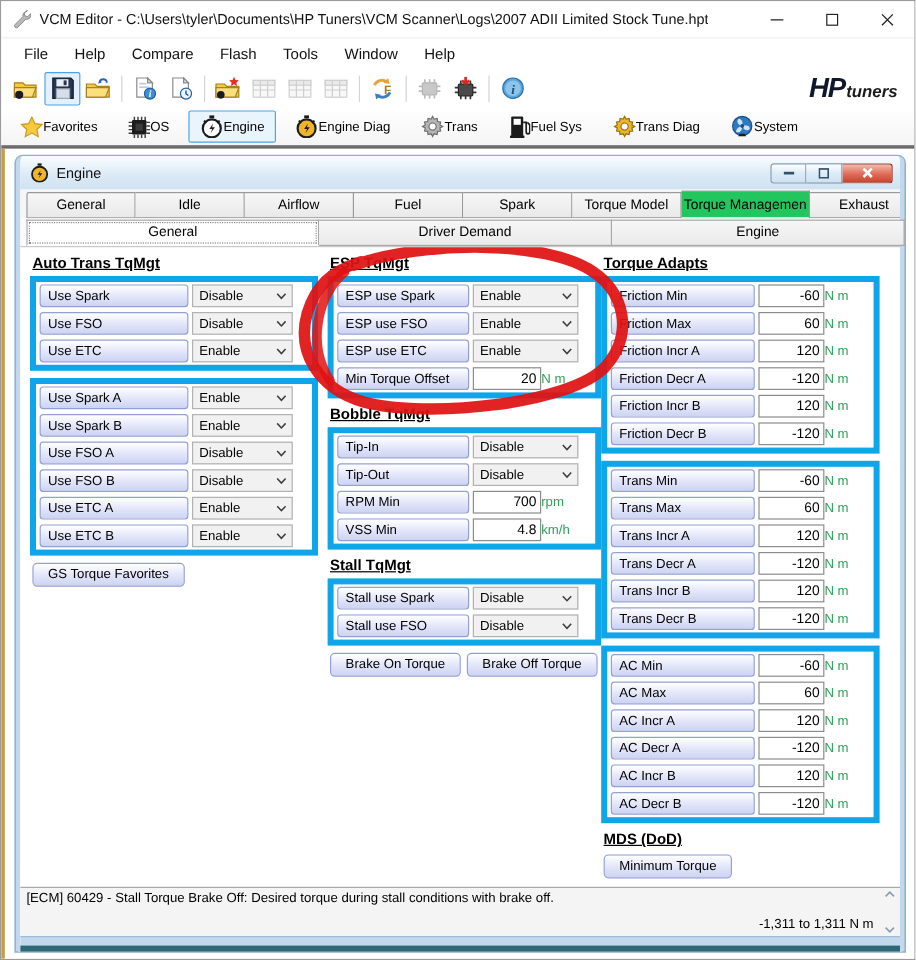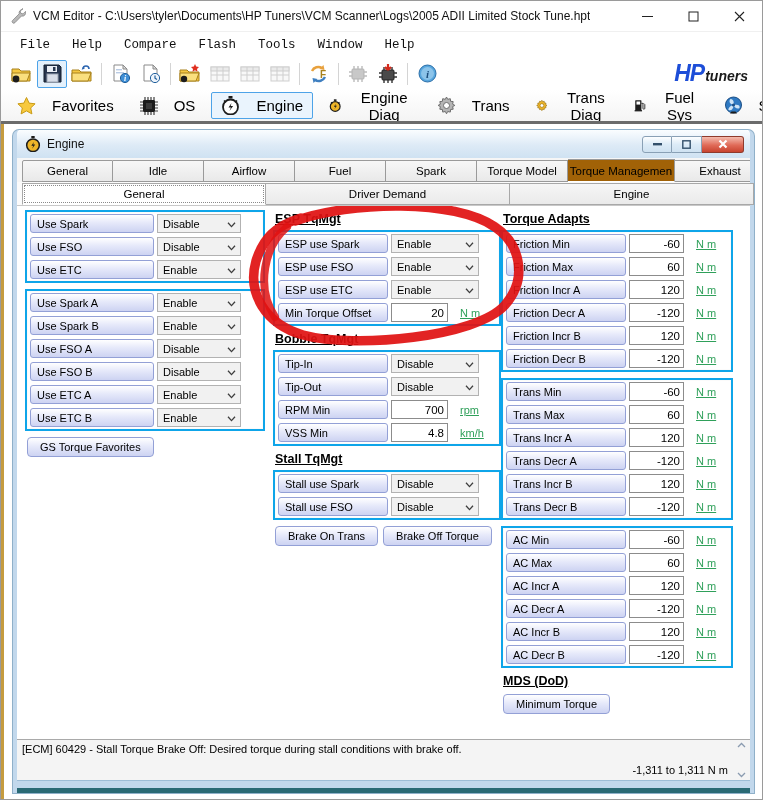--- a/index.html
+++ b/index.html
@@ -12,36 +12,36 @@
 
   
   .titlebar { height:30px; display:flex; align-items:center; padding-left:9px; background:#fff; flex:0 0 auto; }
   .titlebar .app-icon { margin-right:7px; display:flex; }
   .titlebar .title { font-size:12px; color:#111; white-space:nowrap; overflow:hidden; }
   .winbtns { margin-left:auto; display:flex; height:100%; }
   .wbtn { width:46px; height:100%; display:flex; align-items:center; justify-content:center; }
   .wbtn svg { display:block; }
 
   
-  .menubar { height:26px; display:flex; align-items:center; padding-left:8px; background:#fff; border-top:1px solid #f0f0f0; flex:0 0 auto;font-family:Liberation Mono, monospace; }
+  .menubar { height:26px; display:flex; align-items:center; padding-left:8px; background:#fff; border-top:1px solid #f0f0f0; flex:0 0 auto; }
   .menu-item { padding:0 11px; font-size:12.5px; color:#111; }
 
   
   .toolbar { height:33px; display:flex; align-items:center; padding:0 8px 0 6px; background:#fff; flex:0 0 auto; }
   .tbtn { width:30px; height:28px; display:flex; align-items:center; justify-content:center; border:1px solid transparent; border-radius:2px; }
   .tbtn.active { border-color:#4da3e8; background:#e4f1fc; }
   .tbtn.disabled { opacity:.4; filter:grayscale(1); }
   .tsep { width:1px; height:22px; background:#d4d4d4; margin:0 4px; }
   .brand { margin-left:auto; display:flex; align-items:baseline; padding-right:6px; }
-  .brand .hp { color:#1d4ed8; font-weight:bold; font-style:italic; font-size:23px; letter-spacing:-1px; }
+  .brand .hp { color:#0f172a; font-weight:bold; font-style:italic; font-size:23px; letter-spacing:-1px; }
   .brand .tuners { color:#1a1a1a; font-weight:bold; font-style:italic; font-size:14px; margin-left:1px; }
 
   
   .navbar { height:31px; display:flex; align-items:center; padding-left:6px; background:linear-gradient(#ffffff,#f4f4f4); flex:0 0 auto; }
-  .nav-item { display:flex; align-items:center; gap:16px; padding:3px 9px; margin-right:6px; border:1px solid transparent; border-radius:2px; font-size:15px;text-align:center; }
+  .nav-item { display:flex; align-items:center; gap:0; padding:3px 9px; margin-right:6px; border:1px solid transparent; border-radius:2px; font-size:11px;text-align:center; }
   .nav-item.sel { border-color:#4da3e8; background:#eaf4fd; }
   .nav-divider { height:3px; background:#6b6b6b; flex:0 0 auto; }
 
   
   .mdi { flex:1; background:#ffffff; border-left:3px solid #c59b3f; position:relative; overflow:hidden; }
 
   
   .child { position:absolute; left:9px; top:6px; width:741px; height:663px; display:flex; flex-direction:column;
            border-left:4px solid #c2d8ec; border-right:4px solid #c2d8ec; border-radius:6px 6px 0 0;
            box-shadow:0 0 0 1px #8fb0c9; background:#fff; }
@@ -52,46 +52,46 @@
   .abtn { width:30px; height:17px; border:1px solid #89a0b5; background:linear-gradient(#fdfeff,#dcebf7 50%,#cfe2f1); display:flex; align-items:center; justify-content:center; }
   .abtn.min { border-radius:3px 0 0 3px; }
   .abtn.max { border-left:none; }
   .abtn.close { border-radius:0 3px 3px 0; border-left:none; background:linear-gradient(#f4bcae,#e06a57 55%,#c8442f); border-color:#8f3a2c; width:42px; }
 
   
   .tabs { height:24px; display:flex; padding:2px 0 0 5px; background:#f6f6f6; overflow:hidden; flex:0 0 auto; }
   .tab { width:91px; flex:0 0 auto; border:1px solid #9a9a9a; border-left-width:0; background:linear-gradient(#f7f7f7,#e9e9e9);
          display:flex; align-items:center; justify-content:center; font-size:11.5px; white-space:nowrap; overflow:hidden; }
   .tab:first-child { border-left-width:1px; border-top-left-radius:2px; }
-  .tab.sel { width:107px; background:#a16207; border-bottom-color:#fff; font-size:11.5px; position:relative; top:-1px; height:23px; z-index:2; }
+  .tab.sel { width:107px; background:#22c55e; border-bottom-color:#fff; font-size:11.5px; position:relative; top:-1px; height:23px; z-index:2; }
   .subtabs { height:23px; display:flex; padding:1px 0 0 5px; background:#fbfbfb; flex:0 0 auto; }
   .subtab { width:244px; flex:0 0 auto; border:1px solid #a8a8a8; border-left-width:0; background:linear-gradient(#f6f6f6,#eaeaea);
             display:flex; align-items:center; justify-content:center; font-size:11.5px; }
   .subtab:first-child { border-left-width:1px; }
   .subtab.sel { background:#fff; border-bottom-color:#fff; outline:1px dotted #8a8a8a; outline-offset:-3px; }
 
   
   .content { flex:1; background:#fff; position:relative; overflow:hidden; border-top:1px solid #c8c8c8; }
   .col { position:absolute; top:4px; }
   .col-left  { left:8px;   width:240px; --labw:124px; --ctlw:84px; --boxw:57px; }
   .col-mid   { left:256px; width:228px; --labw:110px; --ctlw:88px; --boxw:57px; }
   .col-right { left:484px; width:232px; --labw:120px; --ctlw:84px; --boxw:55px; }
 
   .section-header { font-weight:bold; text-decoration:underline; font-size:12.5px; margin:2px 0 4px 2px; }
-  .group { border:2px solid #0ea5e9; box-shadow:inset 0 0 0 1px #fbfbfb; padding:2px 3px; margin:0 0 6px 0; }
+  .group { border:5px solid #0ea5e9; box-shadow:inset 0 0 0 1px #fbfbfb; padding:2px 3px; margin:0 0 6px 0; }
   .param-row { display:flex; align-items:center; height:19px; margin-bottom:4px; }
   .param-row:last-child { margin-bottom:0; }
   .param-label { width:var(--labw); height:19px; flex:0 0 auto; border:1px solid #93a0d6; border-radius:3px;
                  background:linear-gradient(#ffffff,#e6e9fa 45%,#cdd3f2); display:flex; align-items:center; padding:0 6px;
                  font-size:11px; white-space:nowrap; overflow:hidden; }
   .dropdown { width:var(--ctlw); height:19px; margin-left:3px; background:#f1f1f1; border:1px solid #b2b2b2;
               display:flex; align-items:center; justify-content:space-between; padding:0 4px 0 5px; font-size:11px; }
   .value-box { width:var(--boxw); height:19px; margin-left:3px; background:#fff; border:1px solid #8c8c8c;
                display:flex; align-items:center; justify-content:flex-end; padding:0 3px; font-size:11.5px; }
-  .unit { color:#2fa05a; font-size:11px; margin-left:12px; white-space:nowrap;text-decoration:underline; }
+  .unit { color:#2fa05a; font-size:11px; margin-left:0; white-space:nowrap; }
   .btn-row { display:flex; gap:5px; margin:6px 0 10px 2px; }
   .hp-button { font-family:inherit; font-size:11px; height:20px; padding:0 12px; border:1px solid #93a0d6; border-radius:4px;
                background:linear-gradient(#ffffff,#e6e9fa 45%,#cdd3f2); color:#000; white-space:nowrap; }
 
   .annotation { position:absolute; left:226px; top:-10px; width:286px; height:160px; pointer-events:none; z-index:5; overflow:visible; }
 
   
   .child-status { flex:0 0 41px; background:#f4f4f4; border-top:1px solid #a9a9a9; position:relative; font-size:11px; }
   .status-msg { position:absolute; left:5px; top:3px; right:22px; white-space:nowrap; overflow:hidden; }
   .status-range { position:absolute; right:22px; bottom:4px;text-align:center; }
@@ -103,21 +103,21 @@
 <body>
 
 <div class="window">
 
   <div class="titlebar">
     <span class="app-icon">
       <svg width="16" height="16" viewBox="0 0 16 16">
           <path d="M12.5 1.5 a3.4 3.4 0 0 0-3.3 4.3 L2.6 12.4 a1.6 1.6 0 1 0 2.3 2.3 L11.5 8 a3.4 3.4 0 0 0 4-4.6 L13 5.9 l-2.2-.6 -.6-2.2 2.5-2.4 a3.4 3.4 0 0 0-.2-.2z" fill="#b9b9b9" stroke="#7d7d7d" stroke-width=".7"></path>
         </svg>
     </span>
-    <span class="title">VCM Editor - C:\Users\tyler\Documents\HP Tuners\VCM Scanner\Logs\2005 ADII Limited Stock Tune.hpt</span>
+    <span class="title">VCM Editor - C:\Users\tyler\Documents\HP Tuners\VCM Scanner\Logs\2007 ADII Limited Stock Tune.hpt</span>
     <div class="winbtns">
       <div class="wbtn">
           <svg width="11" height="11" viewBox="0 0 11 11">
             <line x1="0" y1="5.5" x2="11" y2="5.5" stroke="#222" stroke-width="1"></line>
           </svg>
         </div>
       <div class="wbtn">
           <svg width="11" height="11" viewBox="0 0 11 11">
             <rect x="1" y="1" width="9" height="9" fill="none" stroke="#222" stroke-width="1"></rect>
           </svg>
@@ -285,34 +285,34 @@
       <span>Engine Diag</span>
     </div>
     <div class="nav-item">
       <svg width="19" height="19" viewBox="0 0 19 19">
           <path d="M9.5 1 l1.2 2.3 2.6-.6 .3 2.6 2.6.3 -.6 2.6 2.3 1.2 -2.3 1.2 .6 2.6 -2.6.3 -.3 2.6 -2.6-.6 -1.2 2.3 -1.2-2.3 -2.6.6 -.3-2.6 -2.6-.3 .6-2.6 -2.3-1.2 2.3-1.2 -.6-2.6 2.6-.3 .3-2.6 2.6.6 z" fill="#b5b5b5" stroke="#6e6e6e"></path>
           <circle cx="9.5" cy="9.5" r="3" fill="#fff" stroke="#6e6e6e"></circle>
         </svg>
       <span>Trans</span>
     </div>
     <div class="nav-item">
-      <svg width="19" height="19" viewBox="0 0 19 19">
-          <path d="M9.5 1 l1.2 2.3 2.6-.6 .3 2.6 2.6.3 -.6 2.6 2.3 1.2 -2.3 1.2 .6 2.6 -2.6.3 -.3 2.6 -2.6-.6 -1.2 2.3 -1.2-2.3 -2.6.6 -.3-2.6 -2.6-.3 .6-2.6 -2.3-1.2 2.3-1.2 -.6-2.6 2.6-.3 .3-2.6 2.6.6 z" fill="#eeb529" stroke="#97700e"></path>
-          <circle cx="9.5" cy="9.5" r="3" fill="#fff" stroke="#97700e"></circle>
-        </svg>
-      <span>Trans Diag</span>
-    </div>
-    <div class="nav-item">
       <svg width="18" height="19" viewBox="0 0 18 19">
           <rect x="2" y="1" width="10" height="17" rx="1" fill="#1c1c1c"></rect>
           <rect x="4" y="3" width="6" height="5" fill="#fff"></rect>
           <path d="M12 6 h2.5 v8 a1.5 1.5 0 0 0 3 0 v-6 l-2-2" fill="none" stroke="#1c1c1c" stroke-width="1.4"></path>
           <rect x="1" y="17" width="12" height="2" fill="#1c1c1c"></rect>
         </svg>
       <span>Fuel Sys</span>
+    </div>
+    <div class="nav-item">
+      <svg width="19" height="19" viewBox="0 0 19 19">
+          <path d="M9.5 1 l1.2 2.3 2.6-.6 .3 2.6 2.6.3 -.6 2.6 2.3 1.2 -2.3 1.2 .6 2.6 -2.6.3 -.3 2.6 -2.6-.6 -1.2 2.3 -1.2-2.3 -2.6.6 -.3-2.6 -2.6-.3 .6-2.6 -2.3-1.2 2.3-1.2 -.6-2.6 2.6-.3 .3-2.6 2.6.6 z" fill="#eeb529" stroke="#97700e"></path>
+          <circle cx="9.5" cy="9.5" r="3" fill="#fff" stroke="#97700e"></circle>
+        </svg>
+      <span>Trans Diag</span>
     </div>
     <div class="nav-item">
       <svg width="19" height="19" viewBox="0 0 19 19">
           <circle cx="9.5" cy="9" r="8" fill="#2f79c2" stroke="#1c4f85"></circle>
           <path d="M9.5 9 c-4-1-5-4-3-6 2 0 4 2 3 6 c4-1 7 0 6 3 -2 1.5-5 0-6-3 c0 4-2 6-5 5 -.5-2 2-4.5 5-5z" fill="#cfe4f6"></path>
           <circle cx="9.5" cy="9" r="1.6" fill="#1c4f85"></circle>
           <path d="M6 17.5 h7 l-1.5-2 h-4 z" fill="#1c1c1c"></path>
         </svg>
       <span>System</span>
     </div>
@@ -360,20 +360,21 @@
       </div>
 
       <div class="subtabs">
         <div class="subtab sel">General</div>
         <div class="subtab">Driver Demand</div>
         <div class="subtab">Engine</div>
       </div>
 
       <div class="content">
         <div class="col col-left">
+            <div class="section-header">Auto Trans TqMgt</div>
             <div class="group">
               <div class="param-row">
                 <div class="param-label">Use Spark</div>
                 <div class="dropdown">
                   <span class="dd-value">Disable</span>
                   <span class="chev"><svg width="9" height="6" viewBox="0 0 9 6">
                       <path d="M1 0.8 L4.5 4.6 L8 0.8" fill="none" stroke="#3e3e3e" stroke-width="1.3"></path>
                     </svg></span>
                 </div>
               </div>
@@ -538,21 +539,21 @@
                 <div class="param-label">Stall use FSO</div>
                 <div class="dropdown">
                   <span class="dd-value">Disable</span>
                   <span class="chev"><svg width="9" height="6" viewBox="0 0 9 6">
                       <path d="M1 0.8 L4.5 4.6 L8 0.8" fill="none" stroke="#3e3e3e" stroke-width="1.3"></path>
                     </svg></span>
                 </div>
               </div>
             </div>
             <div class="btn-row">
-              <button class="hp-button">Brake On Trans</button>
+              <button class="hp-button">Brake On Torque</button>
               <button class="hp-button">Brake Off Torque</button>
             </div>
           </div>
         <div class="col col-right">
             <div class="section-header">Torque Adapts</div>
             <div class="group">
               <div class="param-row">
                 <div class="param-label">Friction Min</div>
                 <div class="value-box">-60</div>
                 <span class="unit">N m</span>

